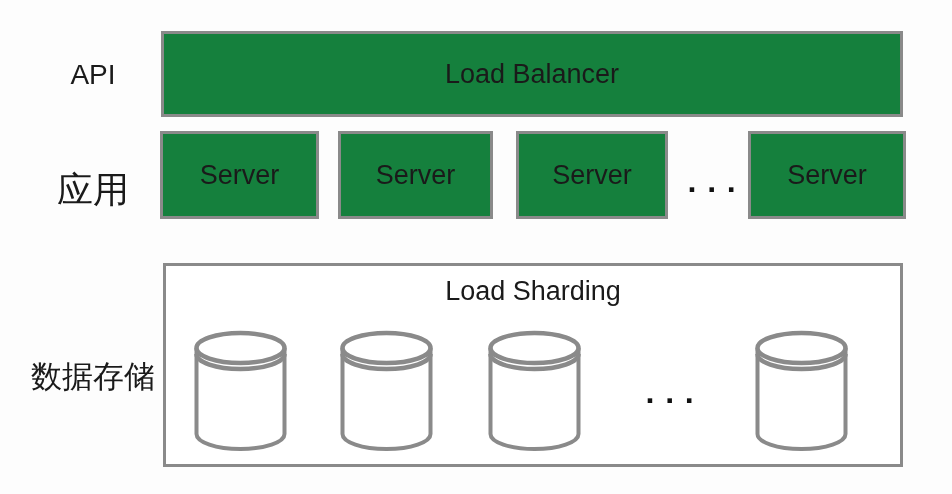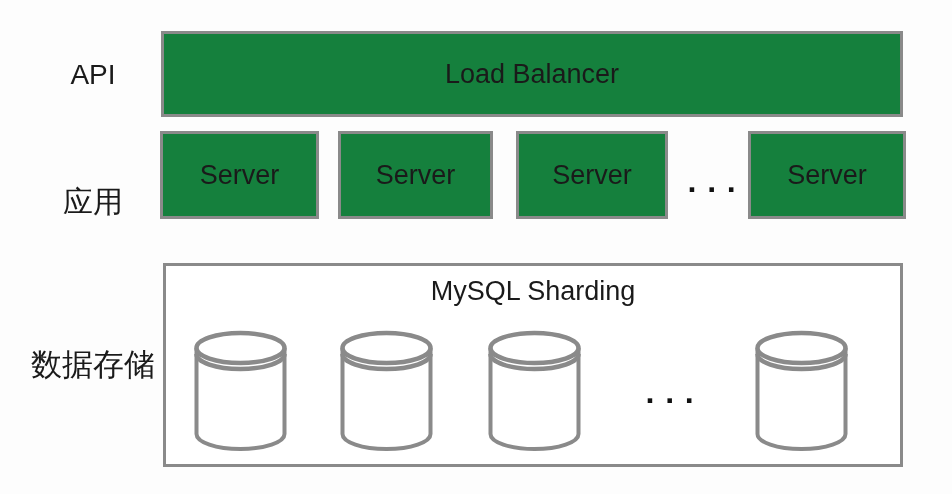--- a/index.html
+++ b/index.html
@@ -19,22 +19,22 @@
 
   
   .row-label {
     position: absolute;
     left: 20px;
     width: 146px;
     text-align: center;
     color: #1a1a1a;
   }
   .row-label.api     { top: 60px;  font-size: 28px; line-height: 30px; }
-  .row-label.app     { top: 186px; font-size: 30px; line-height: 32px; }
-  .row-label.storage { top: 348px; font-size: 31px; line-height: 33px; }
+  .row-label.app     { top: 174px; font-size: 36px; line-height: 32px; }
+  .row-label.storage { top: 360px; font-size: 31px; line-height: 33px; }
 
   
   .obox {
     position: absolute;
     box-sizing: border-box;
     border: 3px solid #8a8a8a;
     background: #15803d;
     display: flex;
     align-items: center;
     justify-content: center;
@@ -109,21 +109,21 @@
   </div>
   <div class="obox server-box s3">
     <span>Server</span>
   </div>
   <div class="dots server-dots">···</div>
   <div class="obox server-box s4">
     <span>Server</span>
   </div>
 
   <div class="storage-box">
-    <div class="storage-title">MySQL Sharding</div>
+    <div class="storage-title">Load Sharding</div>
 
     <svg class="cyl c1" viewBox="0 0 97 128">
       <path class="cyl-body" d="M4.5 20 V106 A44 15 0 0 0 92.5 106 V20"></path>
       <ellipse class="cyl-top" cx="48.5" cy="20" rx="44" ry="15"></ellipse>
       <path class="cyl-rim" d="M4.5 26 A44 15 0 0 0 92.5 26"></path>
     </svg>
     <svg class="cyl c2" viewBox="0 0 97 128">
       <path class="cyl-body" d="M4.5 20 V106 A44 15 0 0 0 92.5 106 V20"></path>
       <ellipse class="cyl-top" cx="48.5" cy="20" rx="44" ry="15"></ellipse>
       <path class="cyl-rim" d="M4.5 26 A44 15 0 0 0 92.5 26"></path>

